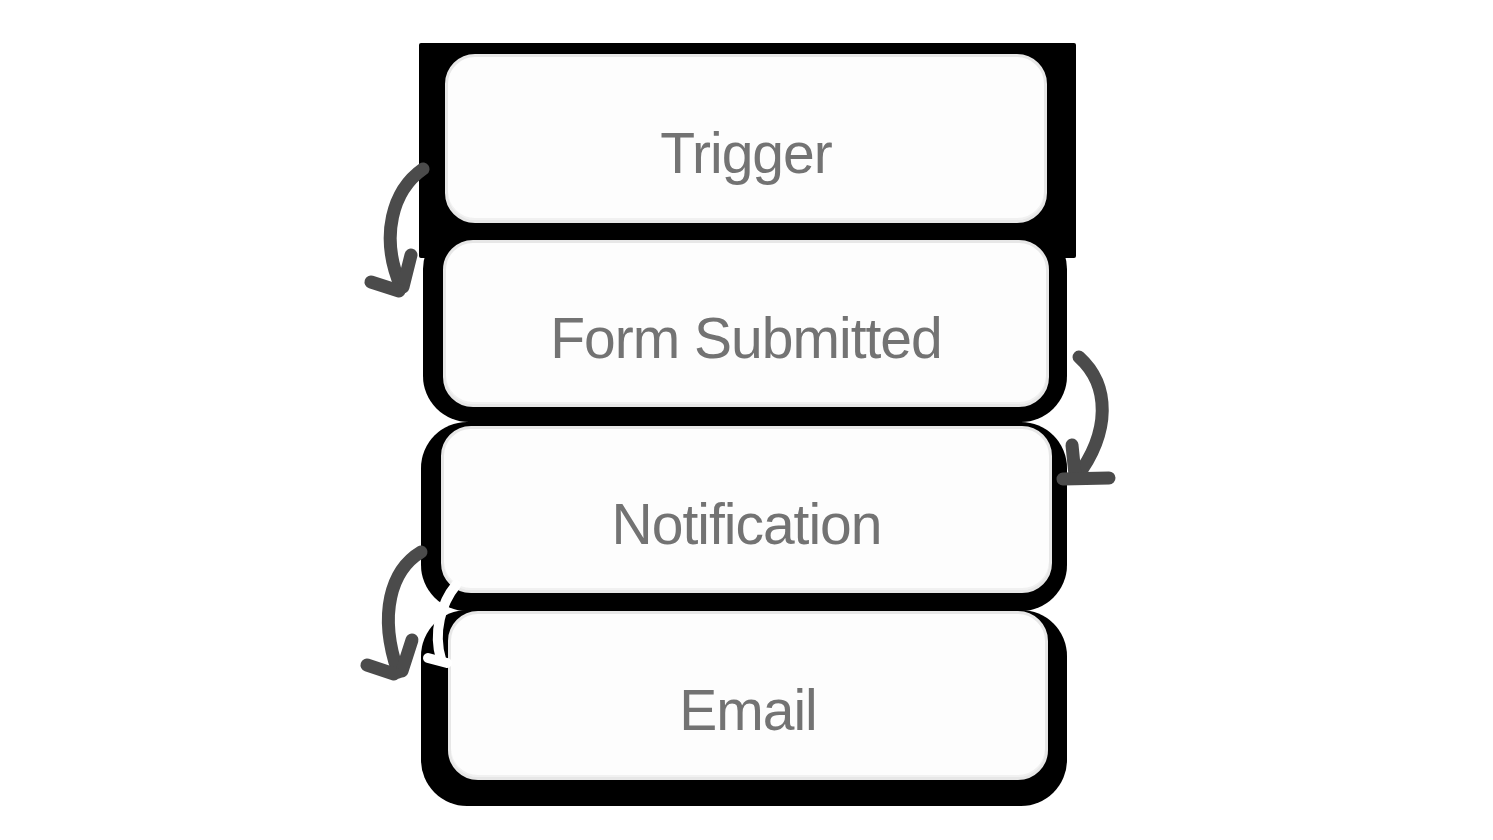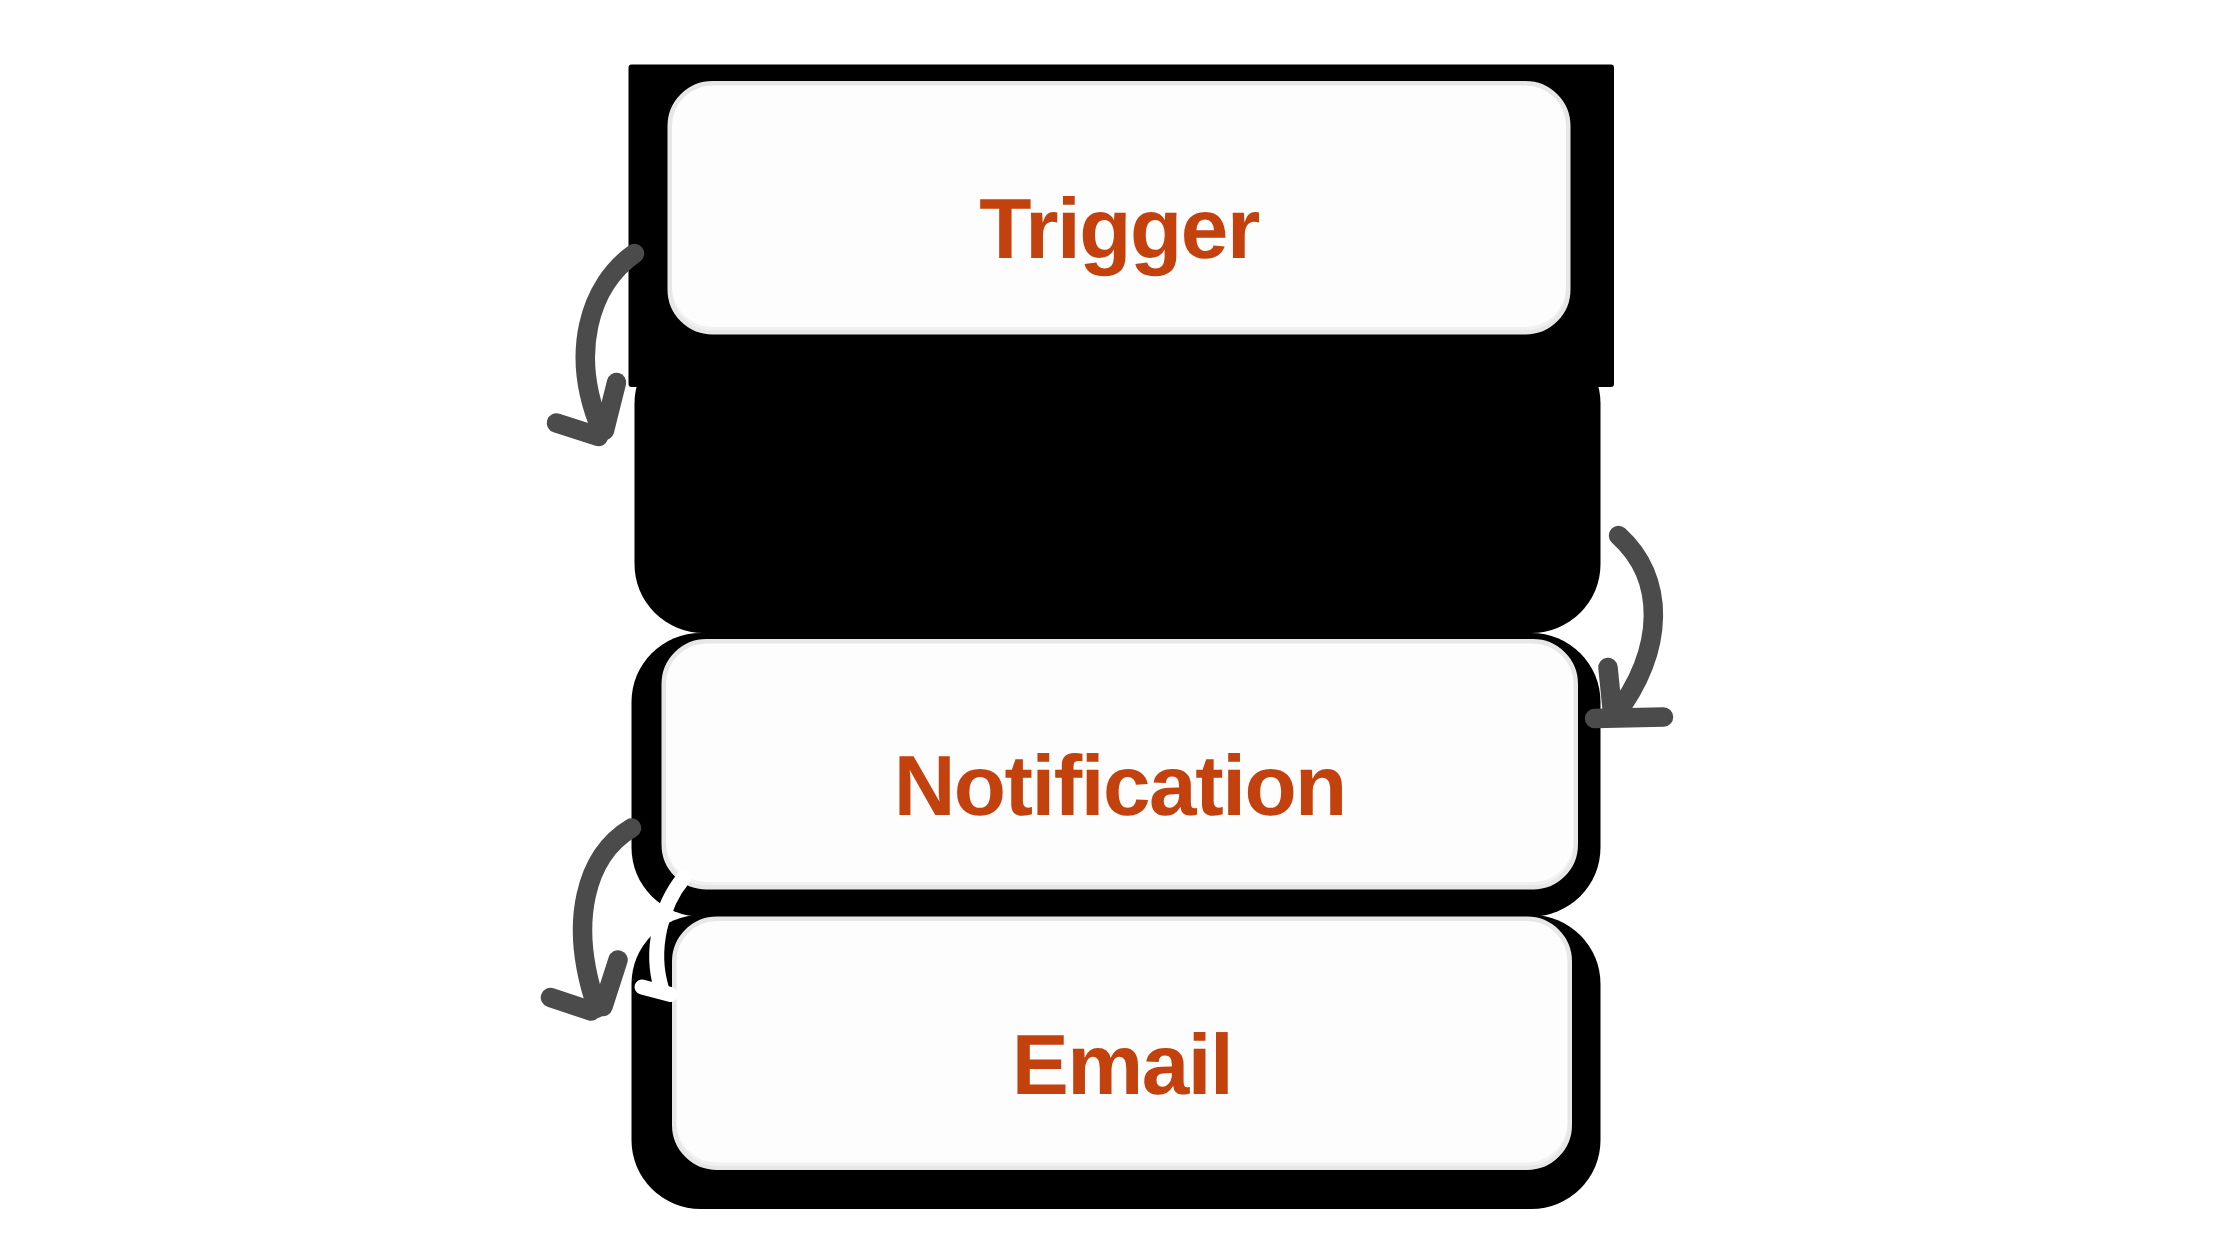--- a/index.html
+++ b/index.html
@@ -24,24 +24,24 @@
     box-sizing: border-box;
     background: #fdfdfd;
     border: 3px solid #e7e7e7;
     border-radius: 30px;
     display: flex;
     align-items: center;
     justify-content: center;
     box-shadow: inset 0 -2px 0 #f1f1f1;
   }
   .node-label {
-    font-weight: bold;
+    font-weight: normal;
     font-size: 57px;
     letter-spacing: -1px;
-    color: #c2410c;
+    color: #737373;
     white-space: nowrap;
     margin-top: 29px;
   }
   .node-trigger      { left: 445px; top:  54px; width: 602px; height: 169px; }
   .node-form         { left: 443px; top: 240px; width: 606px; height: 167px; }
   .node-notification { left: 441px; top: 426px; width: 611px; height: 167px; }
   .node-email        { left: 448px; top: 611px; width: 600px; height: 169px; }
 </style>
 </head>
 <body>
@@ -52,20 +52,23 @@
     <rect x="419" y="43" width="657" height="215" rx="2" fill="#000000"></rect>
     <rect x="423" y="223" width="644" height="199" rx="46" fill="#000000"></rect>
     <rect x="421" y="422" width="646" height="189" rx="46" fill="#000000"></rect>
     <rect x="421" y="610" width="646" height="196" rx="46" fill="#000000"></rect>
   </svg>
 
   <div class="node node-trigger">
     <span class="node-label">Trigger</span>
   </div>
 
+  <div class="node node-form">
+    <span class="node-label">Form Submitted</span>
+  </div>
 
   <div class="node node-email">
     <span class="node-label">Email</span>
   </div>
 
   <div class="node node-notification">
     <span class="node-label">Notification</span>
   </div>
 
   <svg class="layer arrow-layer" viewBox="0 0 1493 840">

